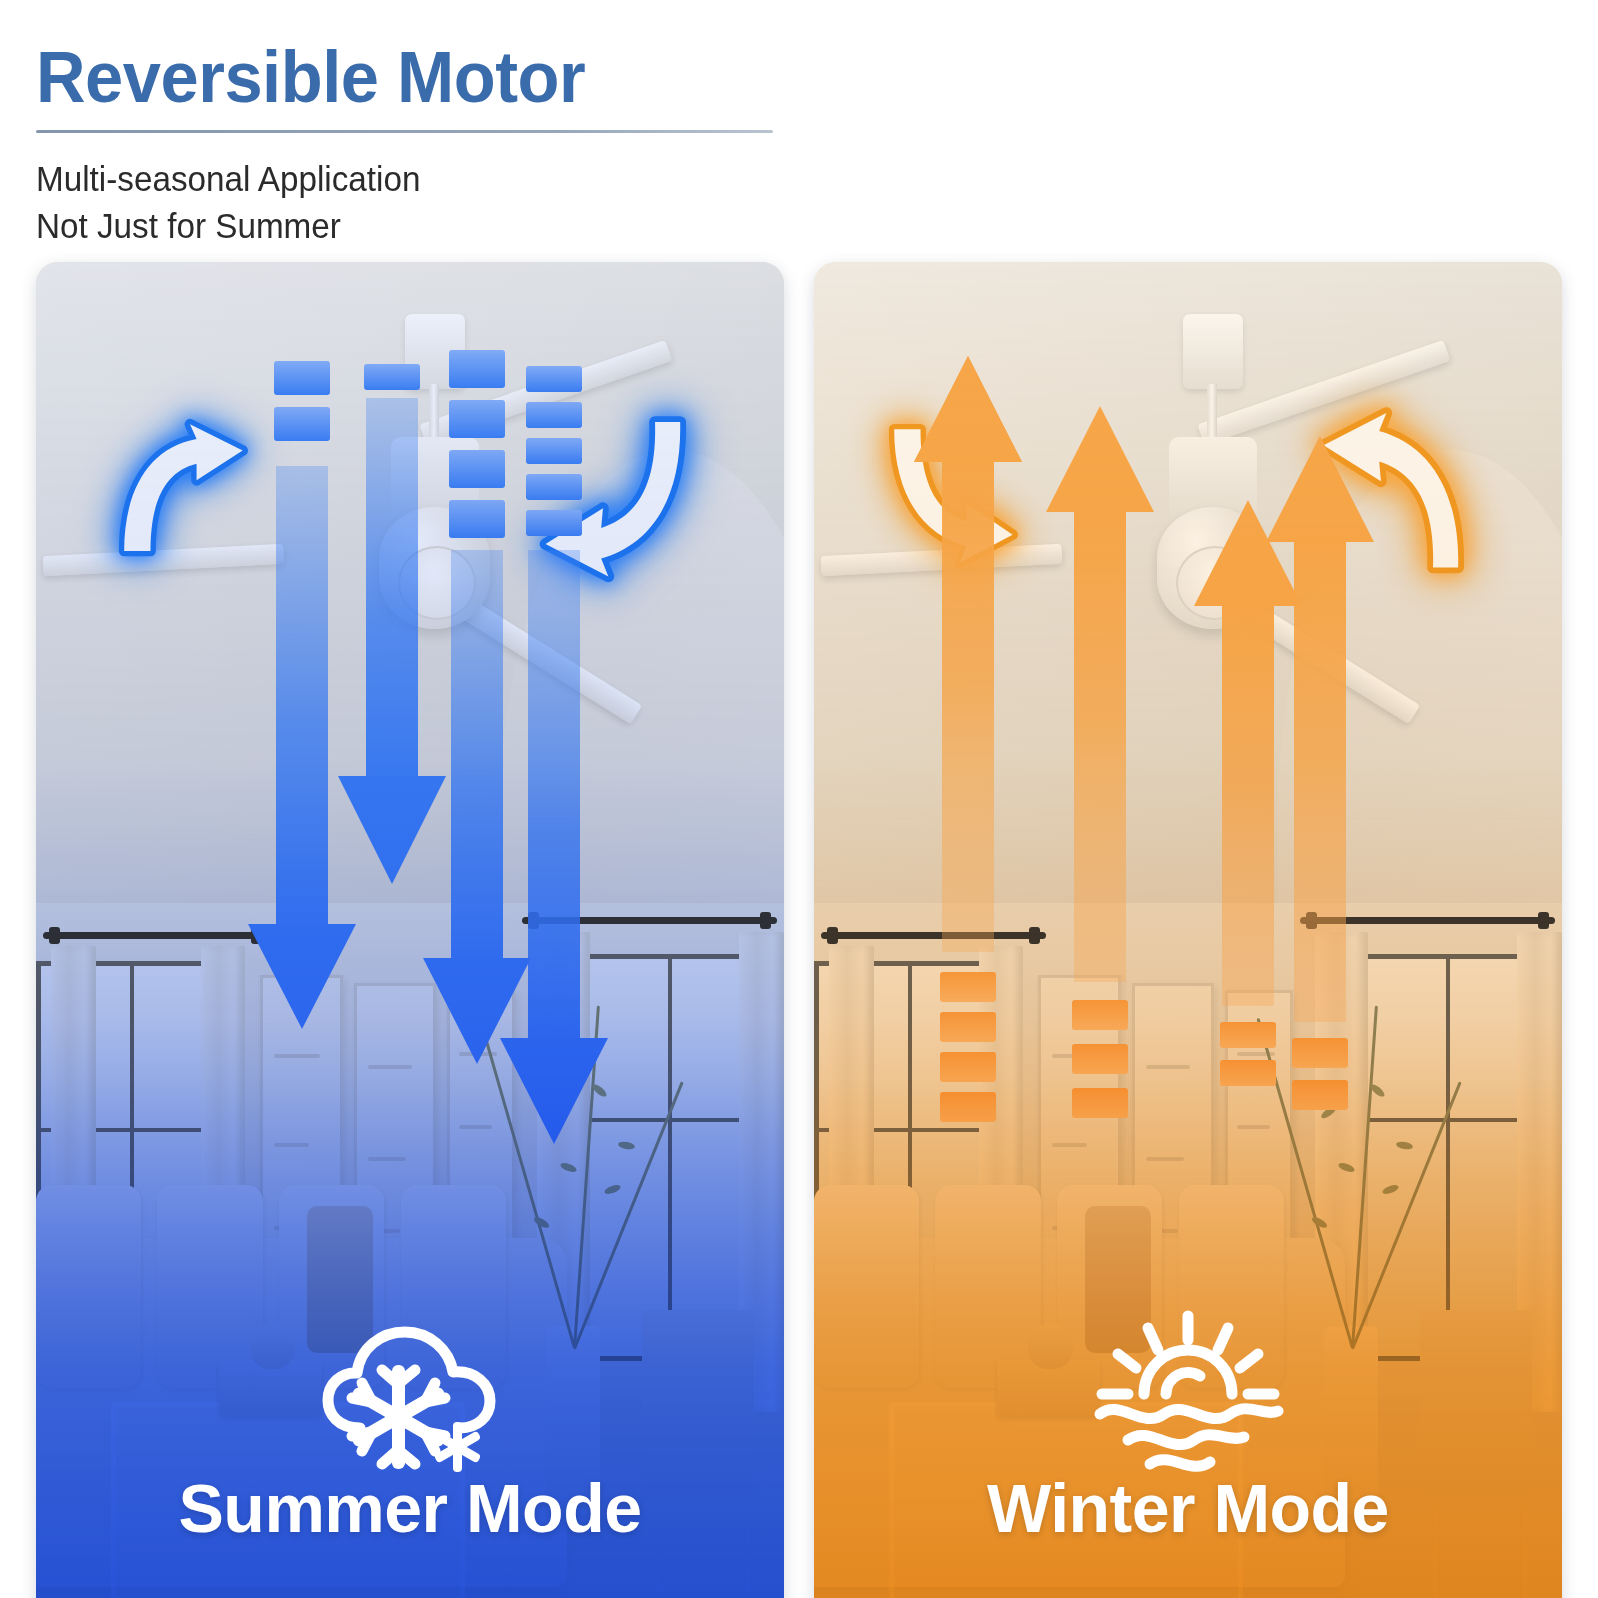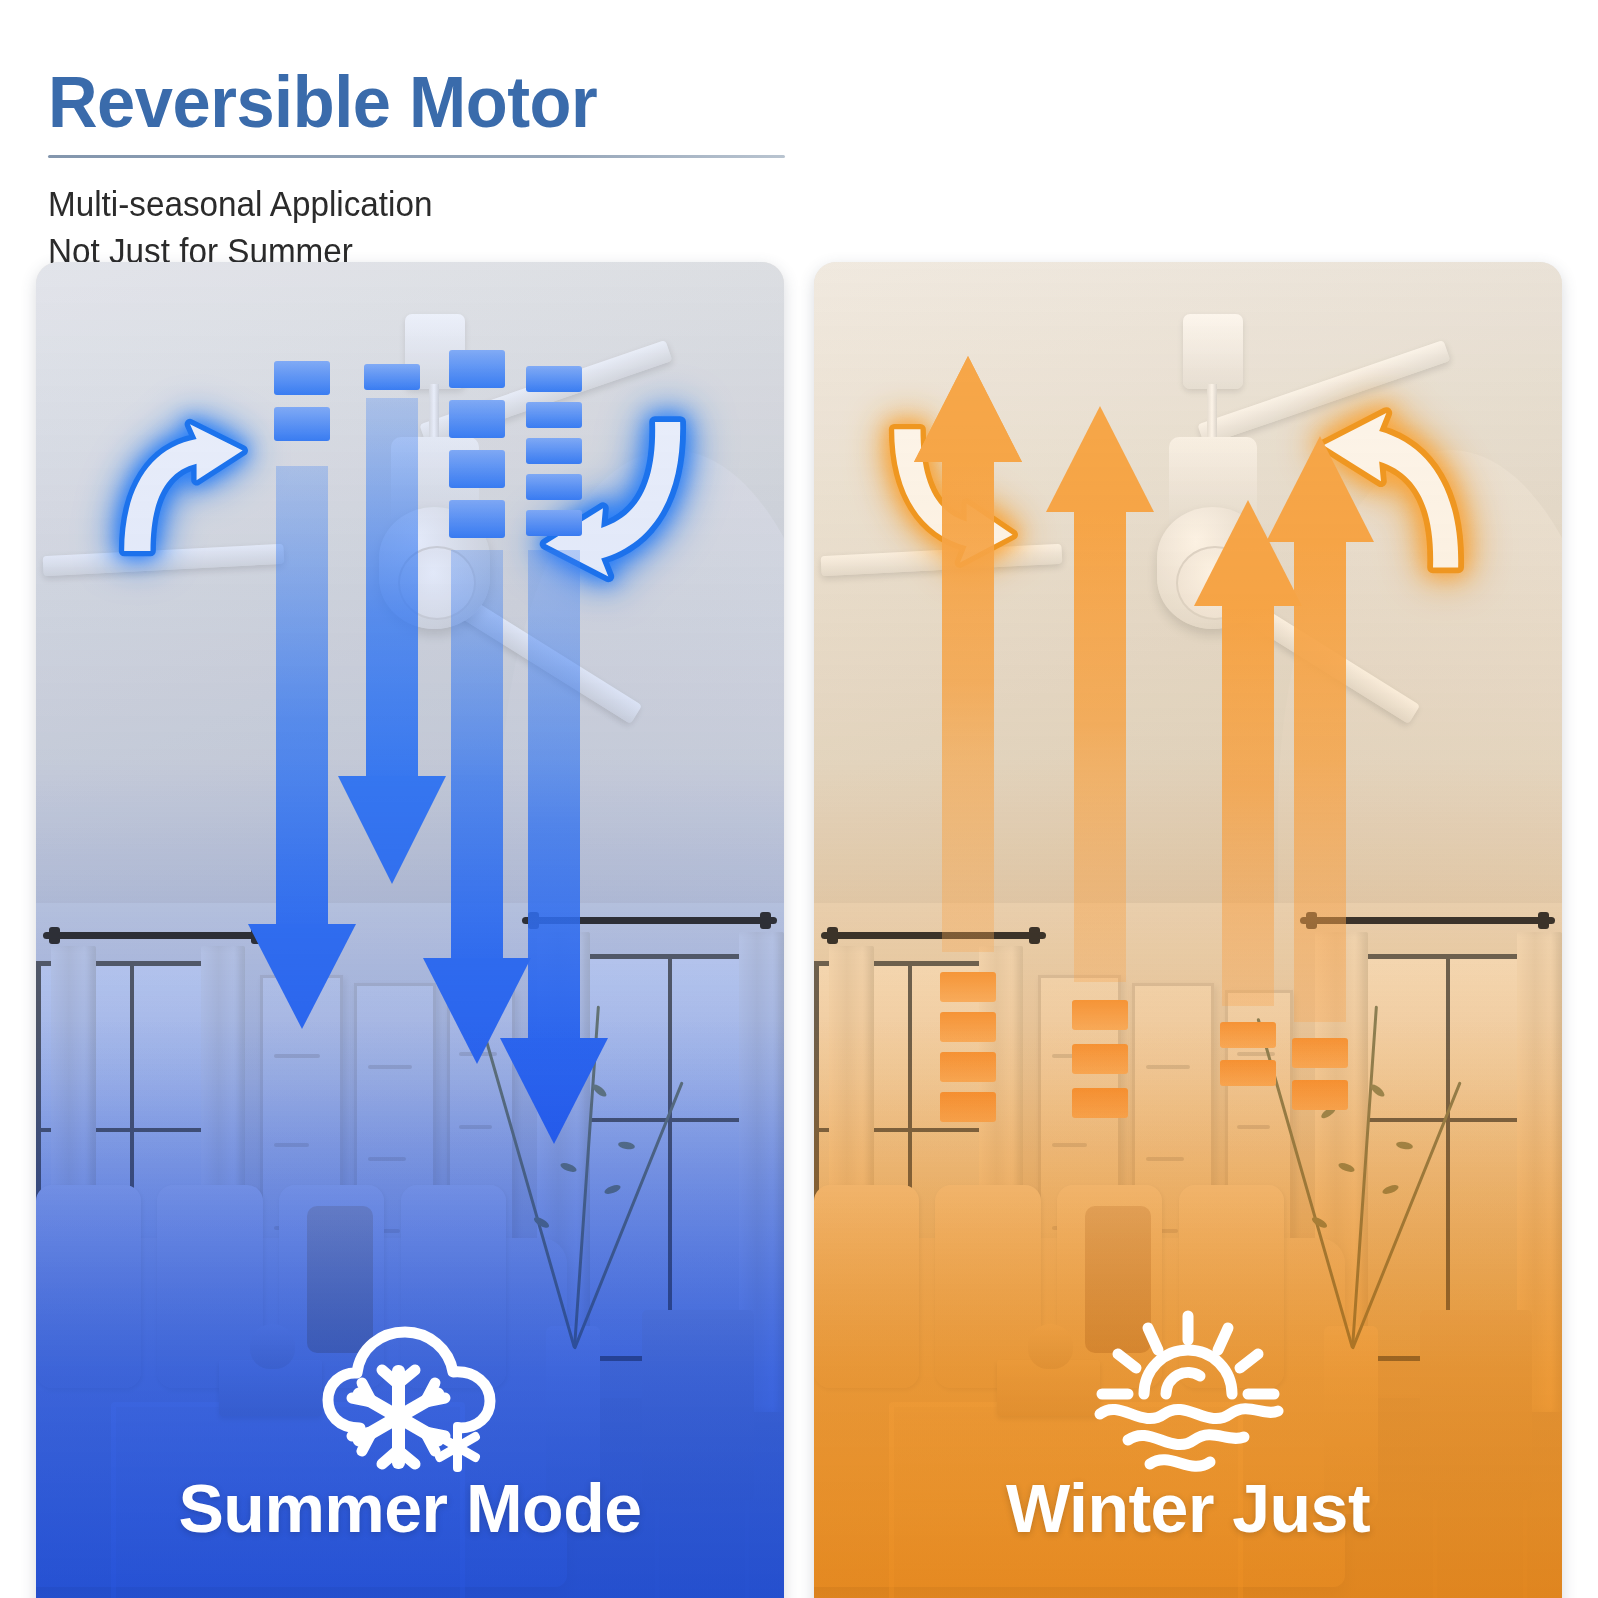--- a/index.html
+++ b/index.html
@@ -4,21 +4,21 @@
 <style>
   html,body{margin:0;padding:0;background:#ffffff;}
   body{
     width:1598px;height:1598px;overflow:hidden;
     font-family:"Liberation Sans","DejaVu Sans",sans-serif;
     -webkit-font-smoothing:antialiased;
   }
   .page{position:relative;width:1598px;height:1598px;background:#fff;}
 
   
-  .header{position:absolute;left:48px;top:40px;width:760px;margin-top:25px;}
+  .header{position:absolute;left:36px;top:40px;width:760px;}
   .title{
     font-size:73px;line-height:1.0;font-weight:700;color:#3a6bab;
     letter-spacing:-0.5px;margin:0;font-stretch:condensed;
     transform:scaleX(0.94);transform-origin:left center;white-space:nowrap;
   }
   .rule{margin-top:17px;width:737px;height:3px;
     background:linear-gradient(90deg,#8396ad 0%,#97a7ba 70%,#b9c4d0 100%);
     border-radius:2px;}
   .sub{margin-top:22px;font-size:35px;line-height:1.35;color:#2b2b2b;
     transform:scaleX(0.95);transform-origin:left top;white-space:nowrap;}
@@ -492,19 +492,19 @@
           </g>
           <g stroke="#ffffff" stroke-width="11" stroke-linecap="round" fill="none">
             <path d="M12 104 C32 88 54 120 76 104 C98 88 120 120 142 104 C160 91 176 107 190 101"></path>
             <path d="M40 130 C62 114 84 146 106 130 C124 117 140 133 156 127"></path>
             <path d="M62 154 C82 140 102 166 122 152"></path>
           </g>
         </svg>
       </div>
 
       <div class="labels">
-        <div class="mode-title">Winter Just</div>
+        <div class="mode-title">Winter Mode</div>
 
       </div>
     </div>
 
   </div>
 </div>
 
 </body></html>

